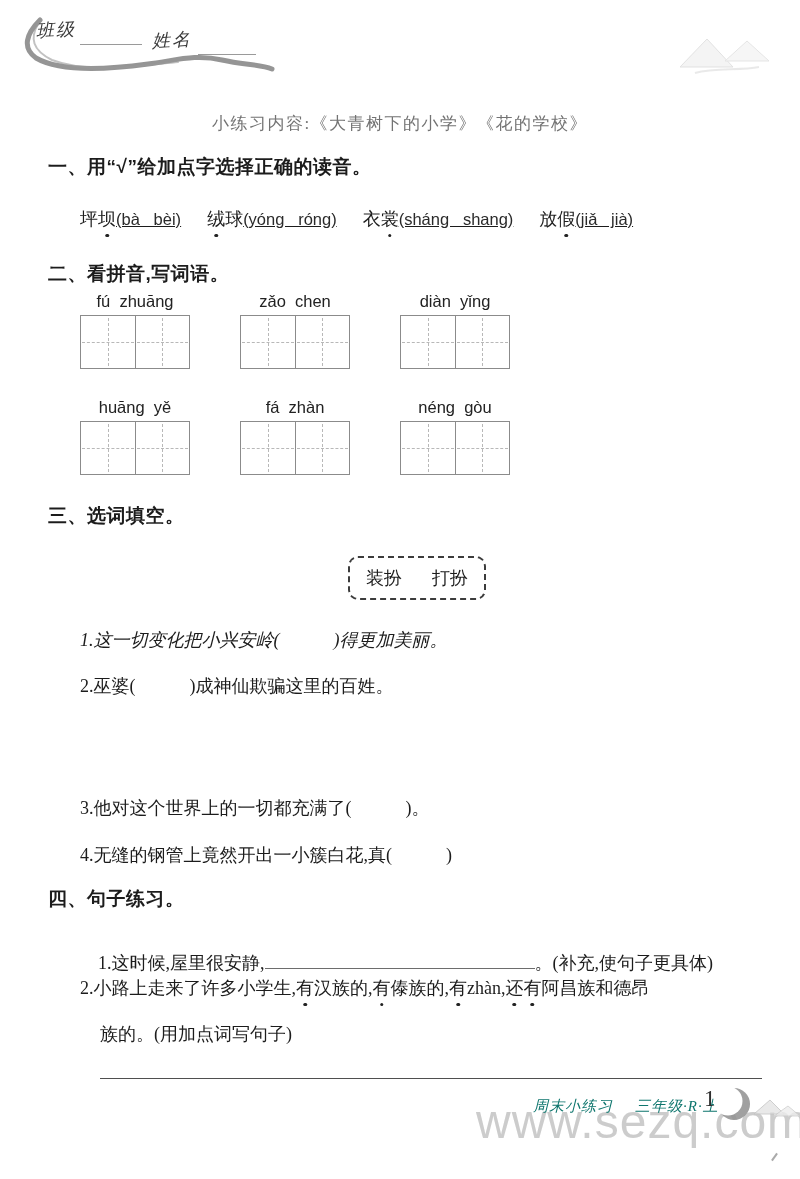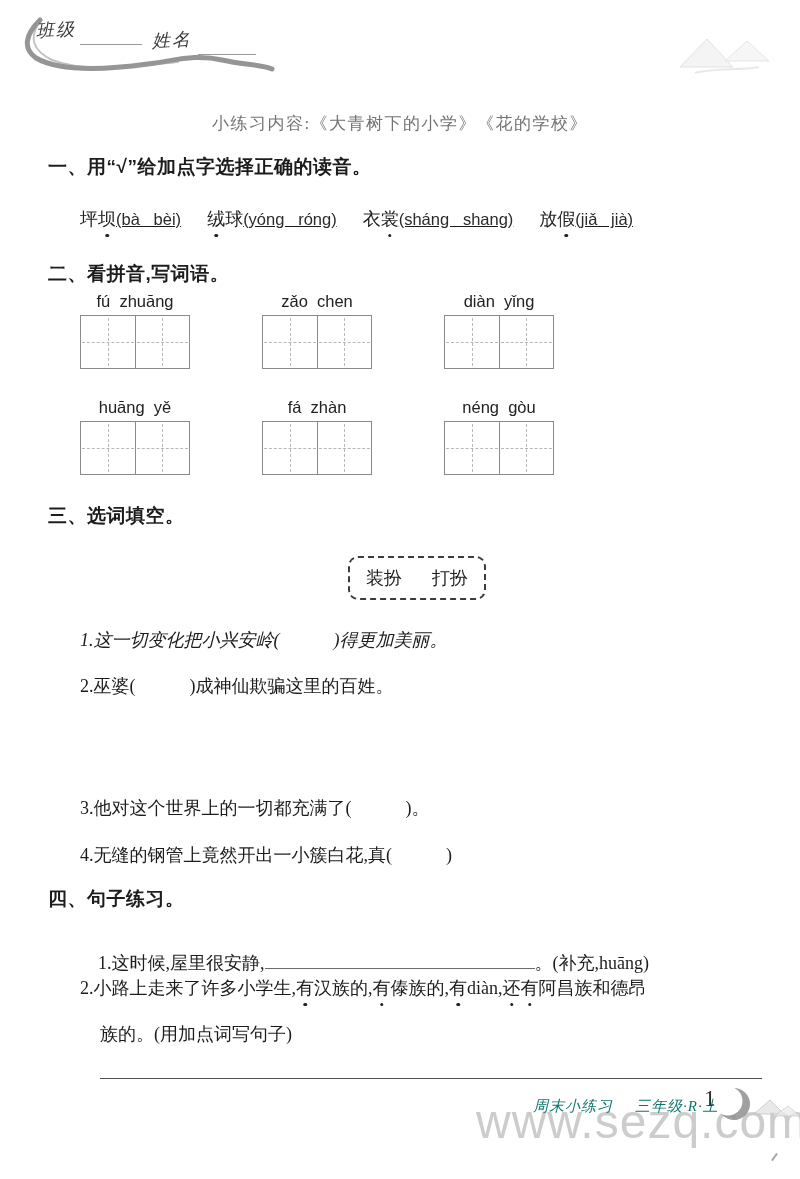--- a/index.html
+++ b/index.html
@@ -27,21 +27,21 @@
 
   
   .pinyin-line { left:80px; top:207px; display:flex; gap:26px; font-size:18px;text-decoration:underline; }
   .py-item { white-space:pre; }
   .han { position:relative; display:inline-block; }
   .dotc::after { content:""; position:absolute; left:50%; bottom:-6px; width:3.5px; height:3.5px;
                  background:#222; border-radius:50%; transform:translateX(-50%); }
   .py { font-family:"Liberation Sans","DejaVu Sans",sans-serif; font-size:16.5px; color:#2a2a2a; white-space:pre; }
 
   
-  .grid-row { left:80px; display:flex; gap:72px; }
+  .grid-row { left:80px; display:flex; gap:50px; }
   .wgroup { width:110px; }
   .wlabel { text-align:center; font-family:"Liberation Sans","DejaVu Sans",sans-serif;
             font-size:16.5px; color:#222; white-space:pre; margin-bottom:4px; }
   .wbox { display:flex; border:1px solid #8b8b8b; width:110px; height:54px; box-sizing:border-box; }
   .wcell { position:relative; flex:1; }
   .wcell + .wcell { border-left:1px solid #8b8b8b; }
   .wcell::before { content:""; position:absolute; left:50%; top:2px; bottom:2px; border-left:1px dashed #b8b8b8; }
   .wcell::after  { content:""; position:absolute; top:50%; left:1px; right:1px; border-top:1px dashed #b8b8b8; }
 
   
@@ -148,23 +148,23 @@
     <span>打扮</span>
   </div>
   <div class="abs sent" style="top:628px;font-style:italic;">1.这一切变化把小兴安岭(　　　)得更加美丽。</div>
   <div class="abs sent" style="top:674px;text-align:center;">2.巫婆(　　　)成神仙欺骗这里的百姓。</div>
 
   <div class="abs sent" style="top:796px;">3.他对这个世界上的一切都充满了(　　　)。</div>
   <div class="abs sent" style="top:843px;">4.无缝的钢管上竟然开出一小簇白花,真(　　　)</div>
 
   <div class="abs sec-h" style="top:886px;">四、句子练习。</div>
   <div class="abs sent" style="top:929px;">
-    <span>1.这时候,屋里很安静,</span><span class="blank"></span><span>。(补充,huāng)</span>
+    <span>1.这时候,屋里很安静,</span><span class="blank"></span><span>。(补充,使句子更具体)</span>
   </div>
-  <div class="abs sent" id="s4q2-line1" style="top:976px;"><span class="han">2.小路上走来了许多小学生,</span><span class="han dotc">有</span><span class="han">汉族的,</span><span class="han dotc">有</span><span class="han">傣族的,</span><span class="han dotc">有</span><span class="han">diàn,</span><span class="han dotc">还</span><span class="han dotc">有</span><span class="han">阿昌族和德昂</span></div>
+  <div class="abs sent" id="s4q2-line1" style="top:976px;"><span class="han">2.小路上走来了许多小学生,</span><span class="han dotc">有</span><span class="han">汉族的,</span><span class="han dotc">有</span><span class="han">傣族的,</span><span class="han dotc">有</span><span class="han">zhàn,</span><span class="han dotc">还</span><span class="han dotc">有</span><span class="han">阿昌族和德昂</span></div>
   <div class="abs sent" style="left:100px; top:1022px;">族的。(用加点词写句子)</div>
 
   <div class="abs foot-line"></div>
   <div class="abs watermark">www.sezq.com</div>
   <div class="abs foot-text">
     <span>周末小练习</span>
     <span>三年级·R·上</span>
   </div>
   <svg class="abs" style="left:712px; top:1084px; z-index:6;" width="90" height="45" viewBox="0 0 90 45">
     <circle cx="22" cy="20" r="16" fill="#8f8f8f" opacity="0.85"></circle>

